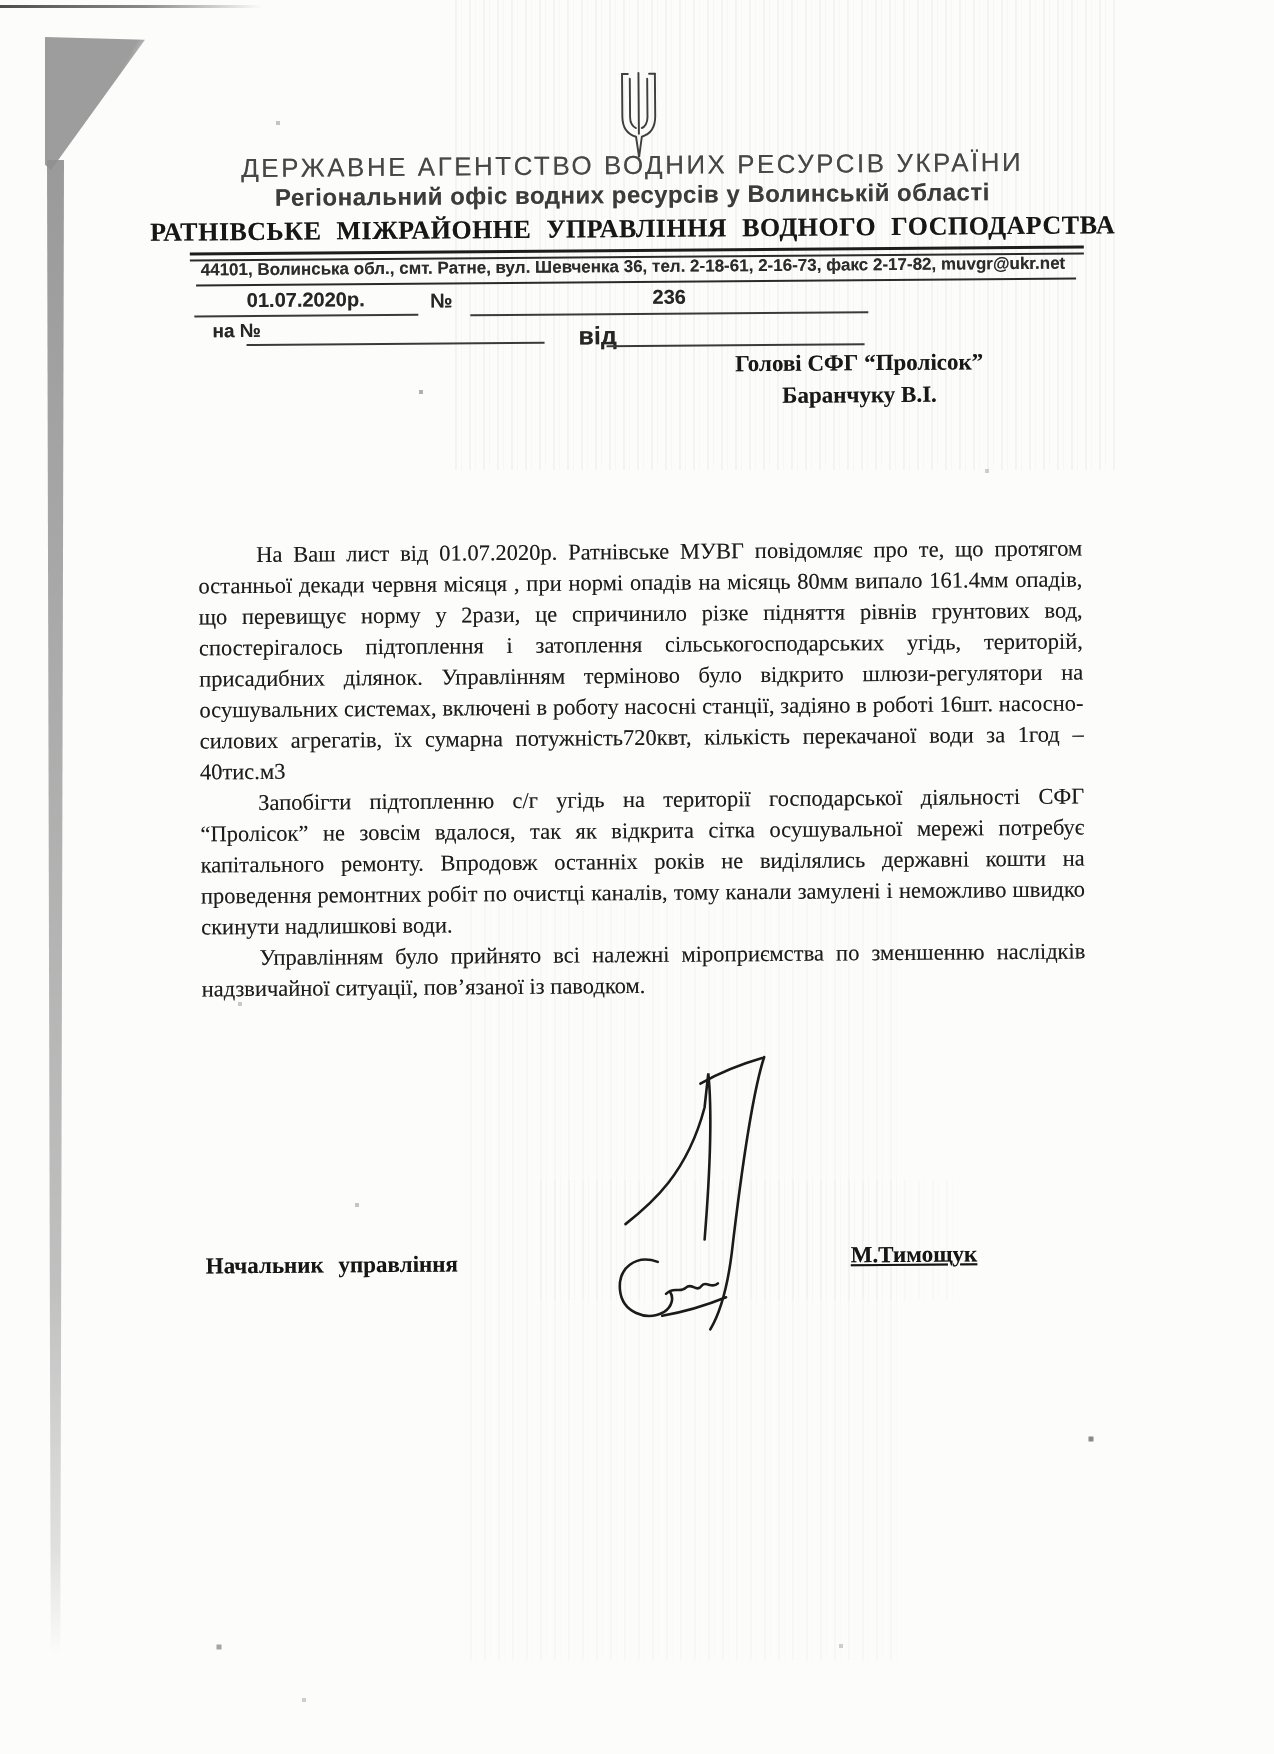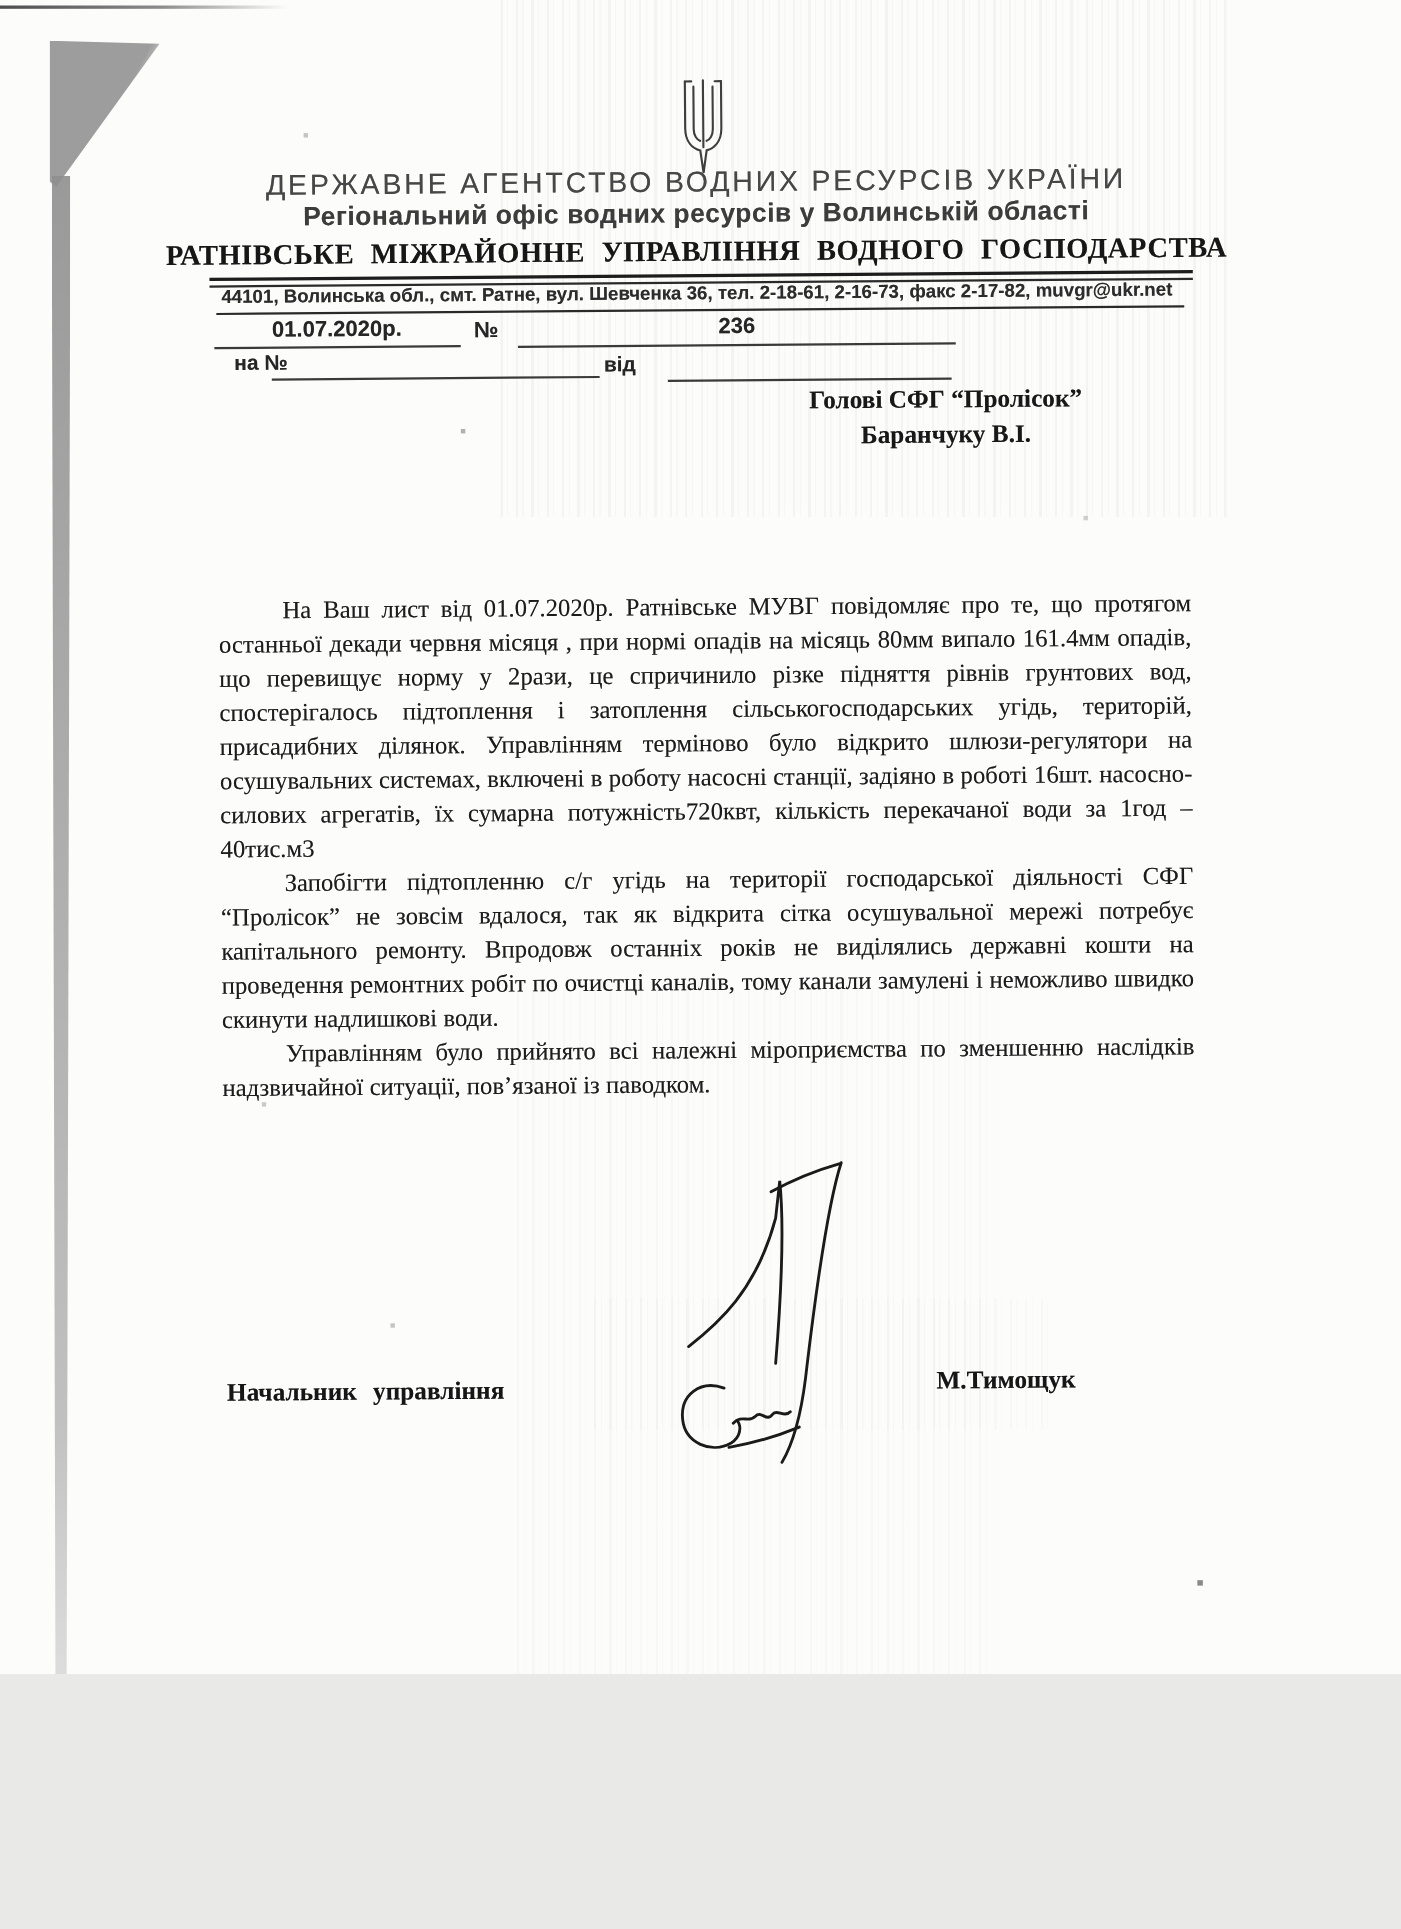--- a/index.html
+++ b/index.html
@@ -1,18 +1,18 @@
 <!DOCTYPE html>
 <html><head>
 <meta charset="utf-8">
 <style>
   html,body{margin:0;padding:0;background:#e9e9e7;}
   .page{
     position:relative;
-    width:1274px;height:1522px;
+    width:1274px;height:1754px;
     margin:0 auto;
     background:#fcfcfb;
     overflow:hidden;
     font-family:"Liberation Serif", serif;
     color:#1f1f1f;
   }
   
   .top-edge-line{
     position:absolute;left:0;top:5px;width:262px;height:3px;
     background:linear-gradient(90deg,#4d4d4d,#8a8a8a 55%,rgba(170,170,170,0) 100%);
@@ -100,41 +100,41 @@
     font-weight:bold;color:#262626;
   }
   .u-line{position:absolute;border-bottom:2px solid #3a3a3a;}
   .ref-date{left:200px;top:286px;width:215px;height:26px;font-size:20px;text-align:center;}
   .ref-date-line{left:196px;top:286px;width:224px;height:26px;}
   .ref-no{left:432px;top:288px;font-size:20px;}
   .ref-num{left:472px;top:286px;width:398px;height:27px;font-size:20px;text-align:center;}
   .ref-num-line{left:472px;top:286px;width:398px;height:27px;}
   .ref-nano{left:214px;top:317px;font-size:19px;}
   .ref-nano-line{left:248px;top:319px;width:298px;height:22px;}
-  .ref-vid{left:550px;top:321px;font-size:19px;text-align:right;}
+  .ref-vid{left:580px;top:321px;font-size:25px;text-align:right;}
   .ref-vid-line{left:608px;top:323px;width:258px;height:22px;}
   
   .recipient{
     position:absolute;left:688px;top:349px;width:345px;
     text-align:center;font-weight:bold;font-size:23px;line-height:32px;color:#181818;
   }
   
   .body-text{
     position:absolute;left:198px;top:536px;width:884px;
     font-size:22.5px;line-height:31px;text-align:justify;color:#1c1c1c;
   }
   .body-text p{margin:0;text-indent:58px;}
   
   .sig-title{
     position:absolute;left:200px;top:1250px;
     font-weight:bold;font-size:23px;word-spacing:9px;color:#161616;
   }
   .sig-name{
     position:absolute;left:845px;top:1244px;
-    font-weight:bold;font-size:23px;color:#161616;
+    font-weight:bold;font-size:23px;color:#161616;text-decoration:underline;
   }
   .sig-mark{position:absolute;left:598px;top:1052px;width:180px;height:290px;}
 </style>
 </head>
 <body>
 
 <div class="page">
 
   <div class="top-edge-line"></div>
   <div class="fold-triangle"></div>

